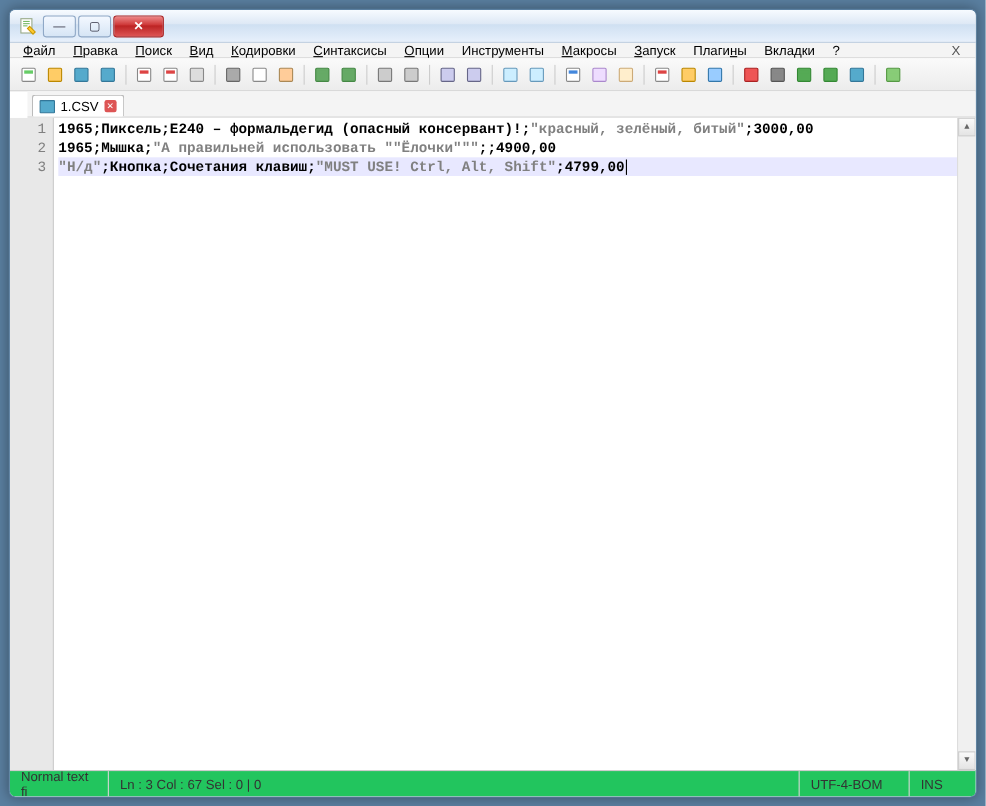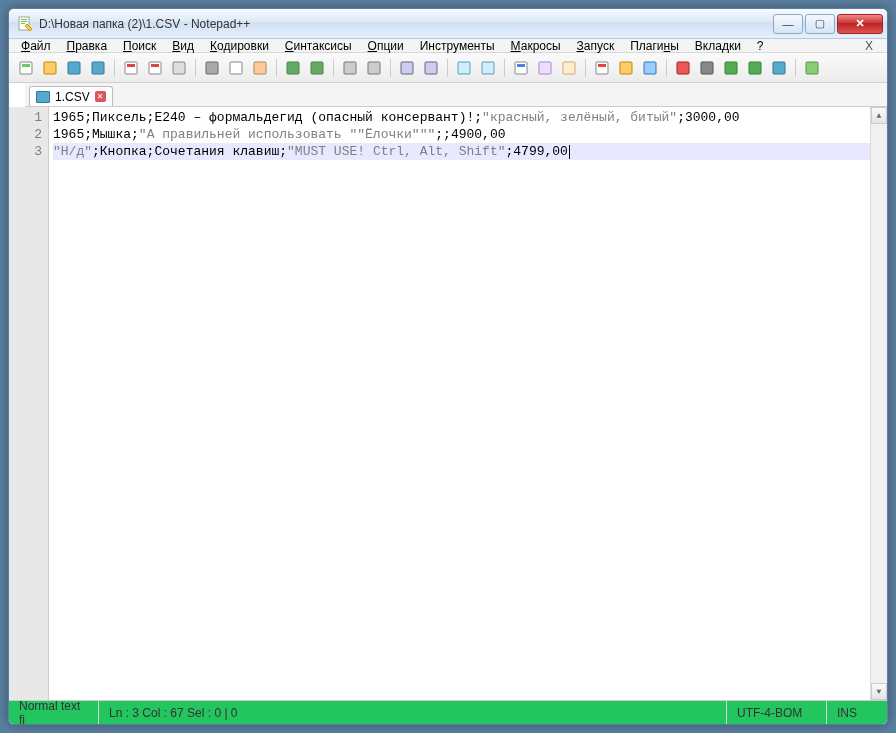--- a/index.html
+++ b/index.html
@@ -126,20 +126,21 @@
     text-align:right;
     padding: 2px 6px 2px 2px;
     border-right:1px solid #ccc;
   }
   .gutter div { height: 17px; line-height:17px; }
   .code {
     flex:1;
     padding: 2px 4px;
     white-space: pre;
     overflow:auto;
+    font-weight:bold;
   }
   .code-line { height:17px; line-height:17px; }
   .code-line.active { background:#e8e8ff; }
   .quoted { color:#808080; }
   .caret {
     display:inline-block;
     width:1px; height:14px; background:#000;
     vertical-align:middle; margin-left:1px;
   }
   .scrollbar-v {
@@ -179,21 +180,20 @@
   <div class="titlebar">
     <span class="title-icon">
       <svg width="16" height="16">
           <rect x="2" y="1" width="10" height="13" fill="#fff" stroke="#9a8"></rect>
           <rect x="4" y="3" width="6" height="1" fill="#7b6"></rect>
           <rect x="4" y="5" width="6" height="1" fill="#7b6"></rect>
           <rect x="4" y="7" width="4" height="1" fill="#7b6"></rect>
           <path d="M10 8 L15 13 L13 15 L8 10 Z" fill="#fc3" stroke="#c90"></path>
         </svg>
     </span>
-    <span class="title-text">D:\Новая папка (2)\1.CSV - Notepad++</span>
     <div class="win-controls">
       <div class="win-btn">—</div>
       <div class="win-btn">▢</div>
       <div class="win-btn close">✕</div>
     </div>
   </div>
 
   <div class="menubar" id="menubar">
     <span class="menu-item"><span class="ul">Ф</span>айл</span>
       <span class="menu-item"><span class="ul">П</span>равка</span>

